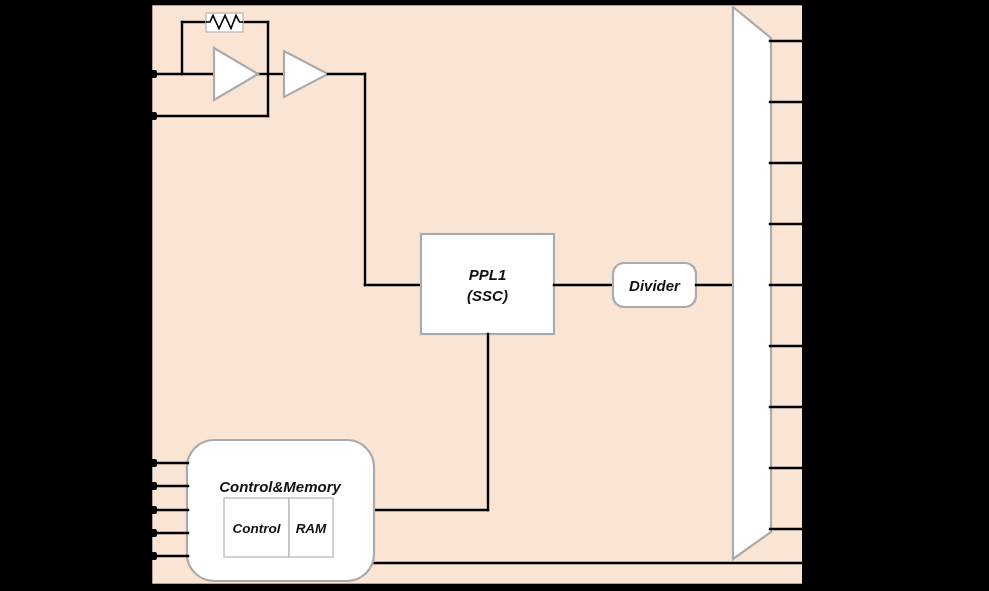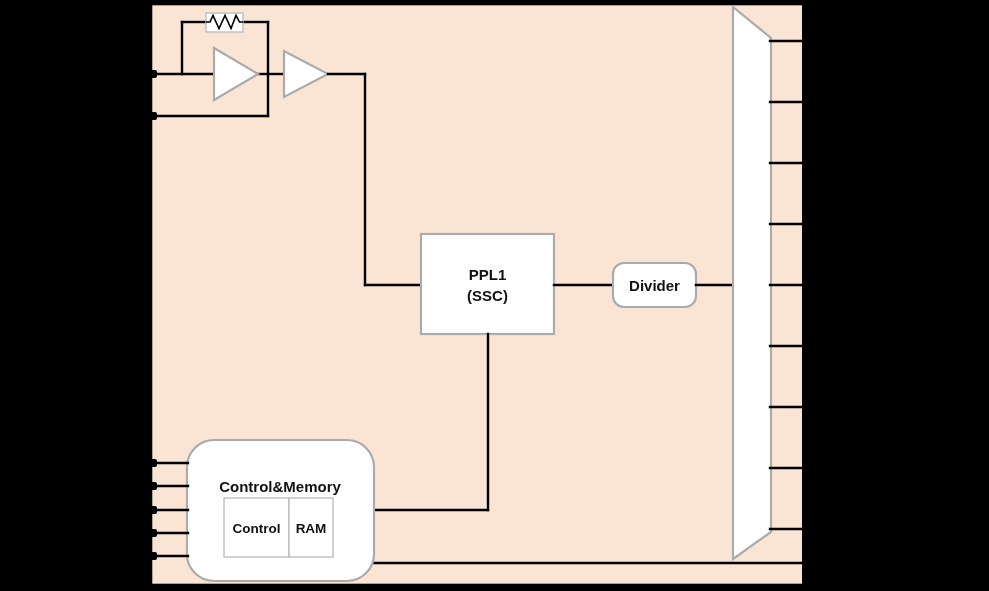--- a/index.html
+++ b/index.html
@@ -1,20 +1,20 @@
 <!DOCTYPE html>
 <html style="--bg: #000000; --chip-fill: #FAE5D4; --wire: #000000; --shape-border: #ABABAB; --shape-fill: #FFFFFF; --text: #111111;"><head>
 <meta charset="utf-8">
 <style>
   :root{
     --bg:#000000; --chip-fill:#FAE5D4; --wire:#000000;
     --shape-border:#ABABAB; --shape-fill:#FFFFFF; --text:#111111;
   }
   html,body{margin:0;padding:0;background:var(--bg);}
-  .stage{position:relative;width:802px;height:591px;background:var(--bg);overflow:hidden;}
+  .stage{position:relative;width:802px;height:591px;background:var(--bg);overflow:hidden;font-style:italic;}
   svg{display:block;}
   .wire{stroke:var(--wire);stroke-width:2.4;stroke-linecap:square;fill:none;}
   .thinwire{stroke:var(--wire);stroke-width:1.6;fill:none;stroke-linejoin:miter;}
   .shape{fill:var(--shape-fill);stroke:var(--shape-border);stroke-width:2.2;}
   .shape-thin{fill:var(--shape-fill);stroke:#B9B9B9;stroke-width:1.3;}
   .chip{fill:var(--chip-fill);stroke:var(--wire);stroke-width:2.6;}
   .nub{fill:var(--wire);}
   text{font-family:"Liberation Sans","DejaVu Sans",sans-serif;font-weight:bold;fill:var(--text);}
   .lbl{font-size:15px;}
   .lbl-sm{font-size:13.5px;}

